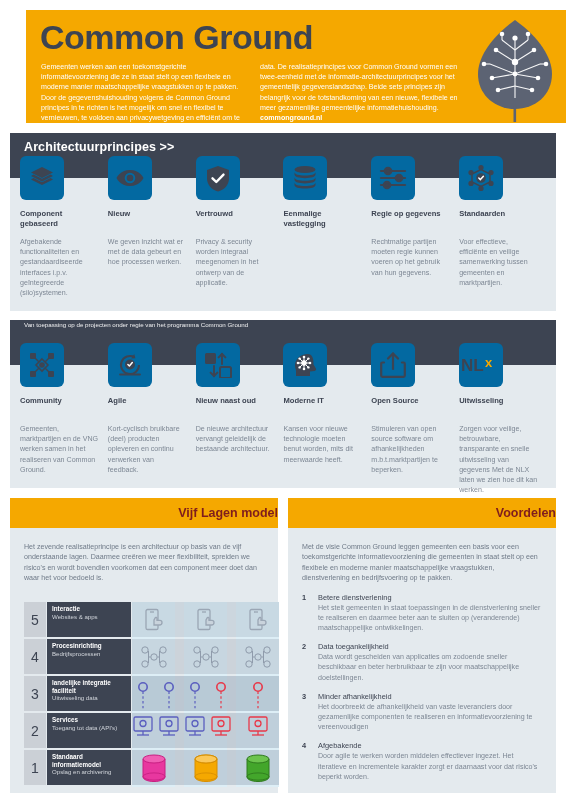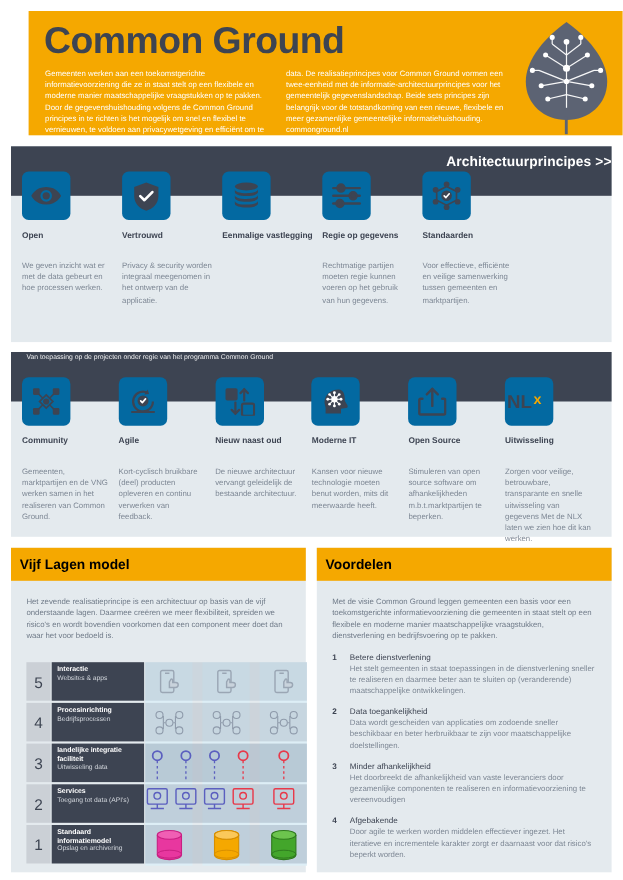--- a/index.html
+++ b/index.html
@@ -22,21 +22,21 @@
     letter-spacing: -0.5px;
   }
   .hero-cols {
     position: absolute; left: 15px; top: 52px; width: 425px;
     display: flex; gap: 14px;
   }
   .hero-col { width: 205px; }
   .hero-col p {
     font-size: 7.1px; line-height: 10.2px; color: #ffffff;
   }
-  .hero-url { color: #ffffff; font-weight: normal; }
+  .hero-url { color: #ffffff; font-weight: bold; }
   .leaf-wrap {
     position: absolute; right: 14px; top: 6px; width: 86px; height: 107px;
   }
 
   
   .section {
     position: absolute; left: 10px; width: 546px;
     background: #e4eaee;
   }
   .sec-header {
@@ -64,23 +64,24 @@
     line-height: 10px; min-height: 20px; padding-right: 6px;
   }
   .card-body {
     font-size: 7.1px; line-height: 10.2px; color: #7d8794;
     padding-right: 8px; margin-top: 8px;
   }
 
   
   .panel { position: absolute; background: #e4eaee; }
   .panel-header {
-    background: #f5a800; color: #000000;
+    background: #f5a800; color: #7f1d1d;
     font-size: 12.5px; font-weight: bold;
     padding: 8px 0 8px 8px;
+    text-align: right;
   }
   .panel-intro {
     font-size: 7.1px; line-height: 10.4px; color: #6f7a88;
     padding: 14px 16px 0 14px;
   }
 
   
   .benefit { display: flex; padding: 0 14px 0 14px; margin-top: 9px; }
   .benefit-num {
     width: 16px; flex: 0 0 16px; font-size: 7.4px; font-weight: bold; color: #3d4452;
@@ -162,34 +163,45 @@
           <circle cx="26" cy="74" r="2.3"></circle>
             <circle cx="60" cy="74" r="2.3"></circle>
           <circle cx="43" cy="46" r="3.2"></circle>
           <circle cx="43" cy="58" r="2.4"></circle>
         </g>
       </svg>
     </div>
   </div>
 
   <div class="section" style="top:133px; height:178px;">
-    <div class="sec-header" style="height:45px;text-align:right;">
+    <div class="sec-header" style="height:45px;">
       <div class="sec-title">Architectuurprincipes &gt;&gt;</div>
     </div>
     <div class="cards" style="margin-top:-22px;">
 
+      <div class="card">
+        <div class="tile">
+          <svg width="26" height="26" viewBox="0 0 26 26" fill="#3d4452">
+            <path d="M13 2 L24 7.5 L13 13 L2 7.5 Z"></path>
+            <path d="M13 13.8 L21.5 9.6 L24 11 L13 16.5 L2 11 L4.5 9.6 Z"></path>
+            <path d="M13 17.3 L21.5 13.1 L24 14.5 L13 20 L2 14.5 L4.5 13.1 Z"></path>
+          </svg>
+        </div>
+        <div class="card-title">Component gebaseerd</div>
+        <div class="card-body">Afgebakende functionaliteiten en gestandaardiseerde interfaces i.p.v. geïntegreerde (silo)systemen.</div>
+      </div>
 
       <div class="card">
         <div class="tile">
           <svg width="28" height="26" viewBox="0 0 28 26" fill="#3d4452">
             <path d="M14 5 C4 5, 0.5 13, 0.5 13 C0.5 13, 4 21, 14 21 C24 21, 27.5 13, 27.5 13 C27.5 13, 24 5, 14 5 Z M14 18.3 A5.3 5.3 0 1 1 14 7.7 A5.3 5.3 0 1 1 14 18.3 Z"></path>
             <circle cx="14" cy="13" r="3.3"></circle>
           </svg>
         </div>
-        <div class="card-title">Open</div>
+        <div class="card-title">Nieuw</div>
         <div class="card-body">We geven inzicht wat er met de data gebeurt en hoe processen werken.</div>
       </div>
 
       <div class="card">
         <div class="tile">
           <svg width="24" height="27" viewBox="0 0 24 27" fill="#3d4452">
             <path d="M12 1 L23 5 V13.5 C23 20, 18 25, 12 26.5 C6 25, 1 20, 1 13.5 V5 Z"></path>
             <path d="M6.5 13.3 L10.3 17 L17.5 9.6" stroke="#ffffff" stroke-width="2.4" fill="none" stroke-linecap="round" stroke-linejoin="round"></path>
           </svg>
         </div>

